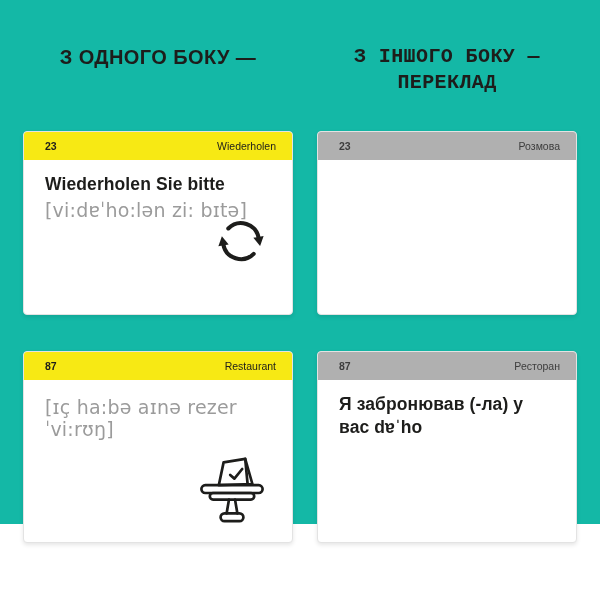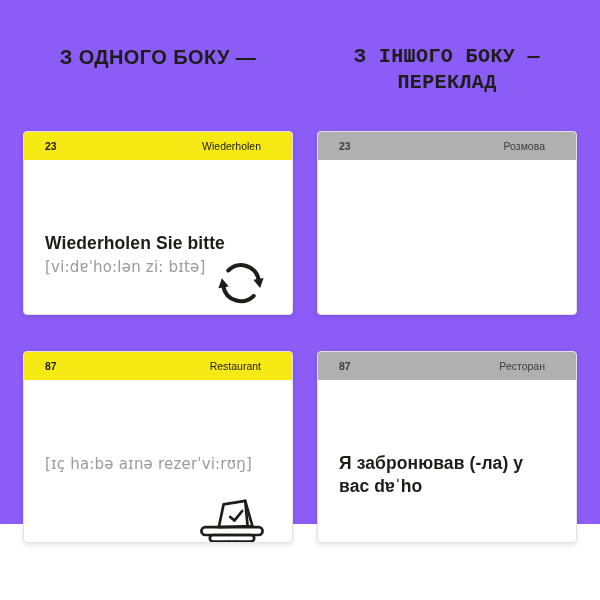--- a/index.html
+++ b/index.html
@@ -8,21 +8,21 @@
     background: #ffffff;
     width: 600px;
     height: 600px;
     overflow: hidden;
     font-family: "Liberation Sans", sans-serif;
   }
   .page {
     position: relative;
     width: 600px;
     height: 524px;
-    background: #8b5cf6;
+    background: #14b8a6;
   }
   .col-heading {
     position: absolute;
     top: 44px;
     text-align: center;
     font-weight: bold;
     font-size: 20px;
     line-height: 26px;
     letter-spacing: 0.4px;
     color: #1d1d1b;
@@ -43,46 +43,45 @@
   .card.c1 { left: 23px;  top: 131px; width: 270px; height: 184px; }
   .card.c2 { left: 317px; top: 131px; width: 260px; height: 184px; }
   .card.c3 { left: 23px;  top: 351px; width: 270px; height: 192px; }
   .card.c4 { left: 317px; top: 351px; width: 260px; height: 192px; }
 
   .card-header {
     height: 28px;
     display: flex;
     align-items: center;
     justify-content: space-between;
-    padding: 0 31px 0 21px;
+    padding: 0 16px 0 21px;
     box-sizing: border-box;
     font-size: 10.5px;
   }
   .card-header.front { background: #f7e914; color: #1d1d1b; }
   .card-header.back  { background: #b0b0b0; color: #3d3d3d; }
   .card-num { font-weight: bold; }
   .card-cat { font-weight: normal; }
 
   .card-body {
     position: relative;
-    padding: 30px 20px 0 21px;
-    margin-top: 42px;
+    padding: 13px 20px 0 21px;
   }
   .card-title {
     font-weight: bold;
     font-size: 17.5px;
     line-height: 23px;
     color: #1d1d1b;
     letter-spacing: 0.1px;
   }
   .card.c4 .card-title { max-width: 215px; }
   .card-phonetic {
     margin-top: 3px;
     font-family: "DejaVu Sans", sans-serif;
-    font-size: 15px;
+    font-size: 19px;
     color: #9b9b9b;
     letter-spacing: 0.2px;
   }
   .icon-refresh {
     position: absolute;
     left: 188px;
     top: 51px;
     width: 58px;
     height: 58px;
   }

